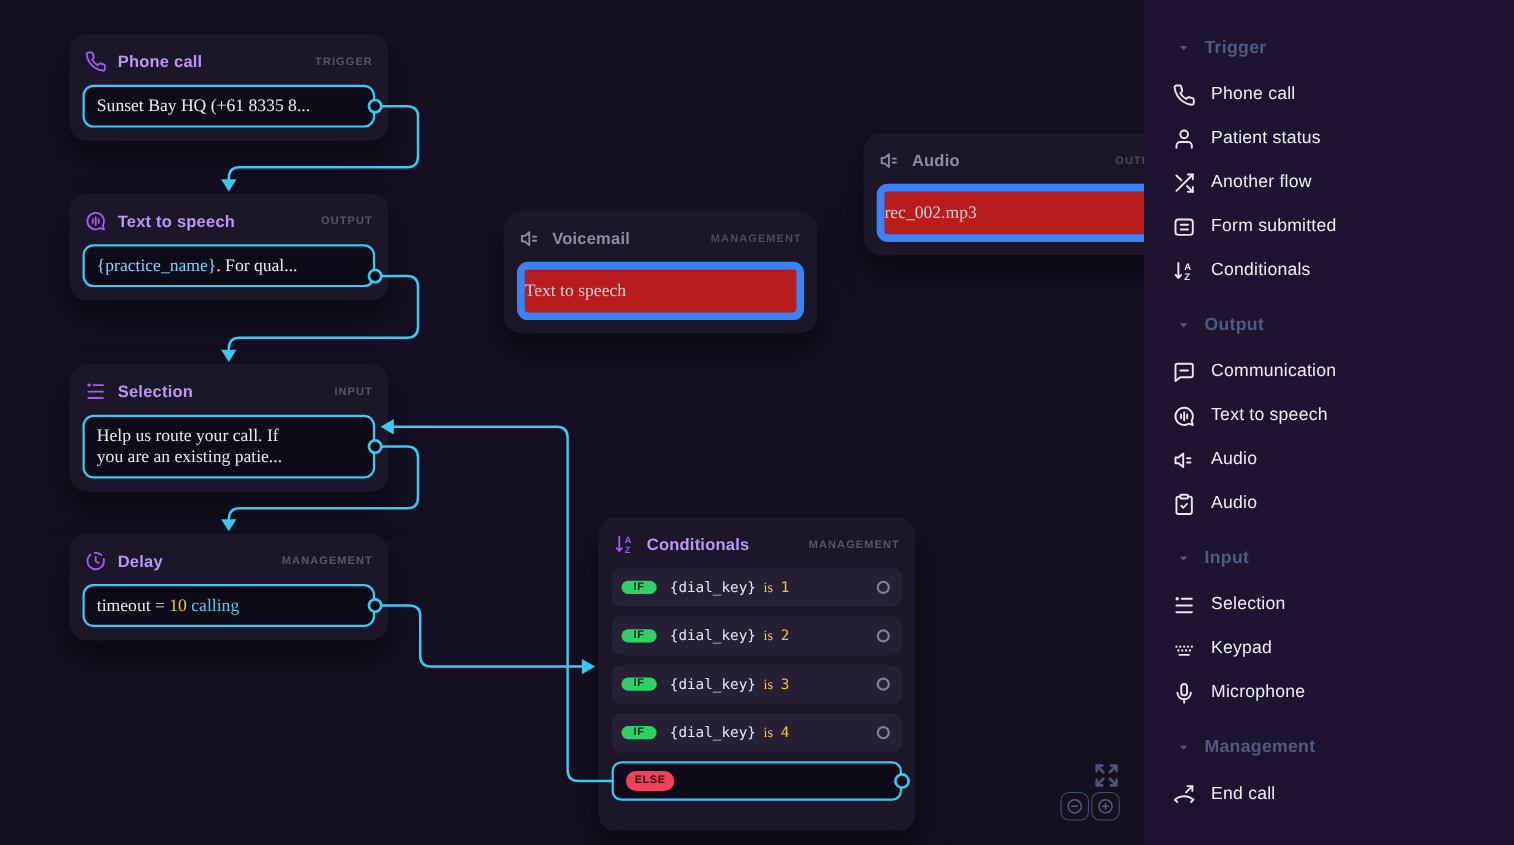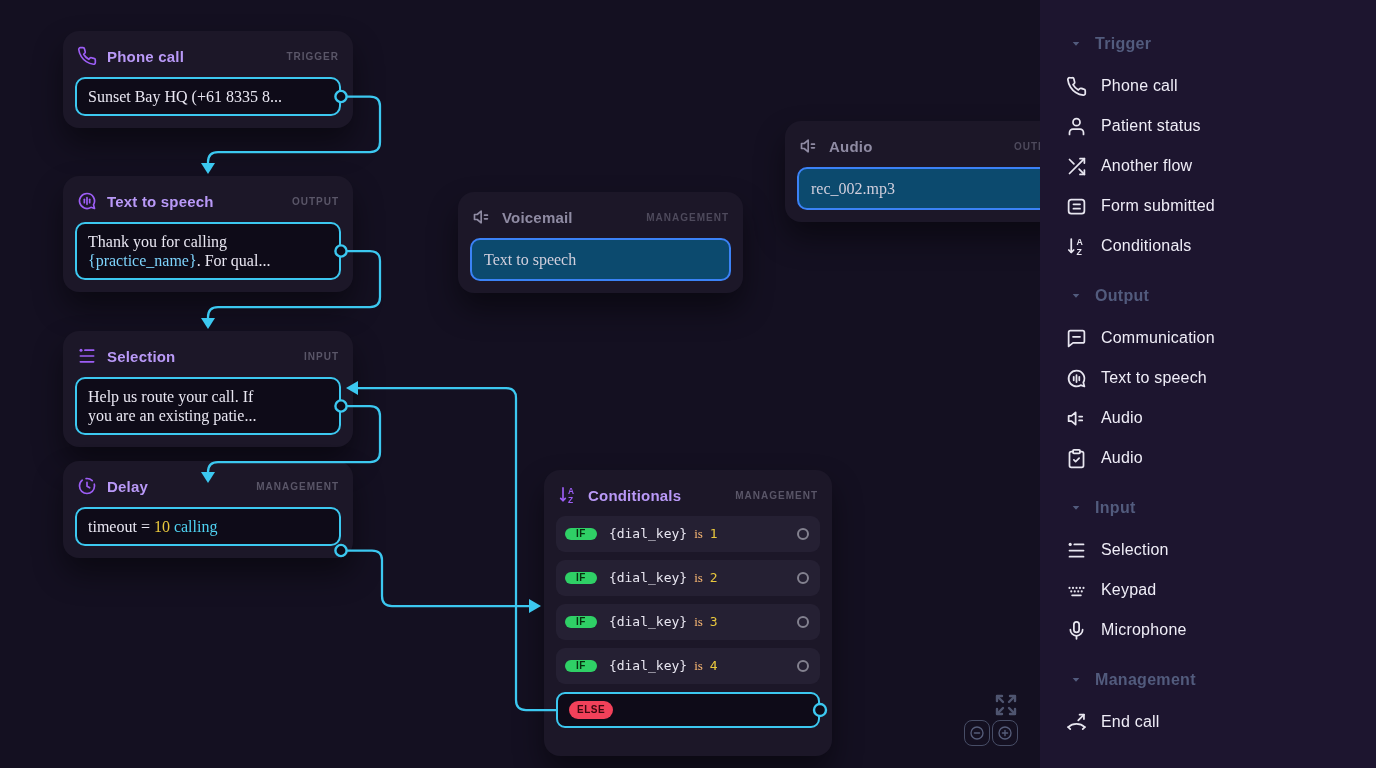--- a/index.html
+++ b/index.html
@@ -21,21 +21,21 @@
   .node-title { font-size:15px; font-weight:700; color:#b999f7; letter-spacing:.2px; }
   .node-badge { margin-left:auto; font-size:10px; font-weight:700; color:#5a5668; letter-spacing:1px; }
   .node-box {
     border:2px solid #3cc8f0; border-radius:10px; background:#0e0b18;
     padding:8px 11px; font-family:Liberation Serif, serif; font-size:16px;
     line-height:19px; color:#e9e7f2; white-space:pre;
   }
   .node.dim .node-title { color:#8f8ba3; font-weight:600; }
   .node.dim .node-icon { color:#8f8ba3; }
   .node.dim .node-badge { color:#4e4a5c; }
-  .node.dim .node-box { border:2px solid #3b82f6; background:#0c4a6e; color:#d2cfdd; padding:10px 12px; }
+  .node.dim .node-box { border:7px solid #3b82f6; background:#b91c1c; color:#d2cfdd; padding:10px 0; }
   .tok-var { color:#7dd3fc; }
   .tok-num { color:#e9c83d; }
   .tok-op  { color:#fdba74;font-family:Liberation Serif, serif; }
   .tok-cyan{ color:#4fd2f2; }
 
   
   .cond-row {
     height:36px; border-radius:9px; background:#252033; margin-bottom:8px;
     display:flex; align-items:center; gap:12px; padding:0 10px 0 9px;
     font-family:"DejaVu Sans Mono", monospace; font-size:13px;
@@ -245,37 +245,37 @@
   <div class="node" style="left:63px; top:176px; width:290px;">
     <div class="node-header">
       <span class="node-icon">
           <svg>
             <use href="#i-ttsbubble"></use>
           </svg>
         </span>
       <span class="node-title">Text to speech</span>
       <span class="node-badge">OUTPUT</span>
     </div>
-    <div class="node-box"><div>Thank you for calling</div><div><span class="tok-var">{practice_name}</span><span>. For qual...</span></div></div>
+    <div class="node-box"><div><span class="tok-var">{practice_name}</span><span>. For qual...</span></div></div>
   </div>
 
   <div class="node" style="left:63px; top:331px; width:290px;">
     <div class="node-header">
       <span class="node-icon">
           <svg>
             <use href="#i-list"></use>
           </svg>
         </span>
       <span class="node-title">Selection</span>
       <span class="node-badge">INPUT</span>
     </div>
     <div class="node-box"><div>Help us route your call. If</div><div>you are an existing patie...</div></div>
   </div>
 
-  <div class="node" style="left:63px; top:461px; width:290px;">
+  <div class="node" style="left:63px; top:485px; width:290px;">
     <div class="node-header">
       <span class="node-icon">
           <svg>
             <use href="#i-clock"></use>
           </svg>
         </span>
       <span class="node-title">Delay</span>
       <span class="node-badge">MANAGEMENT</span>
     </div>
     <div class="node-box"><span>timeout = </span><span class="tok-num">10</span><span class="tok-cyan"> calling</span></div>

